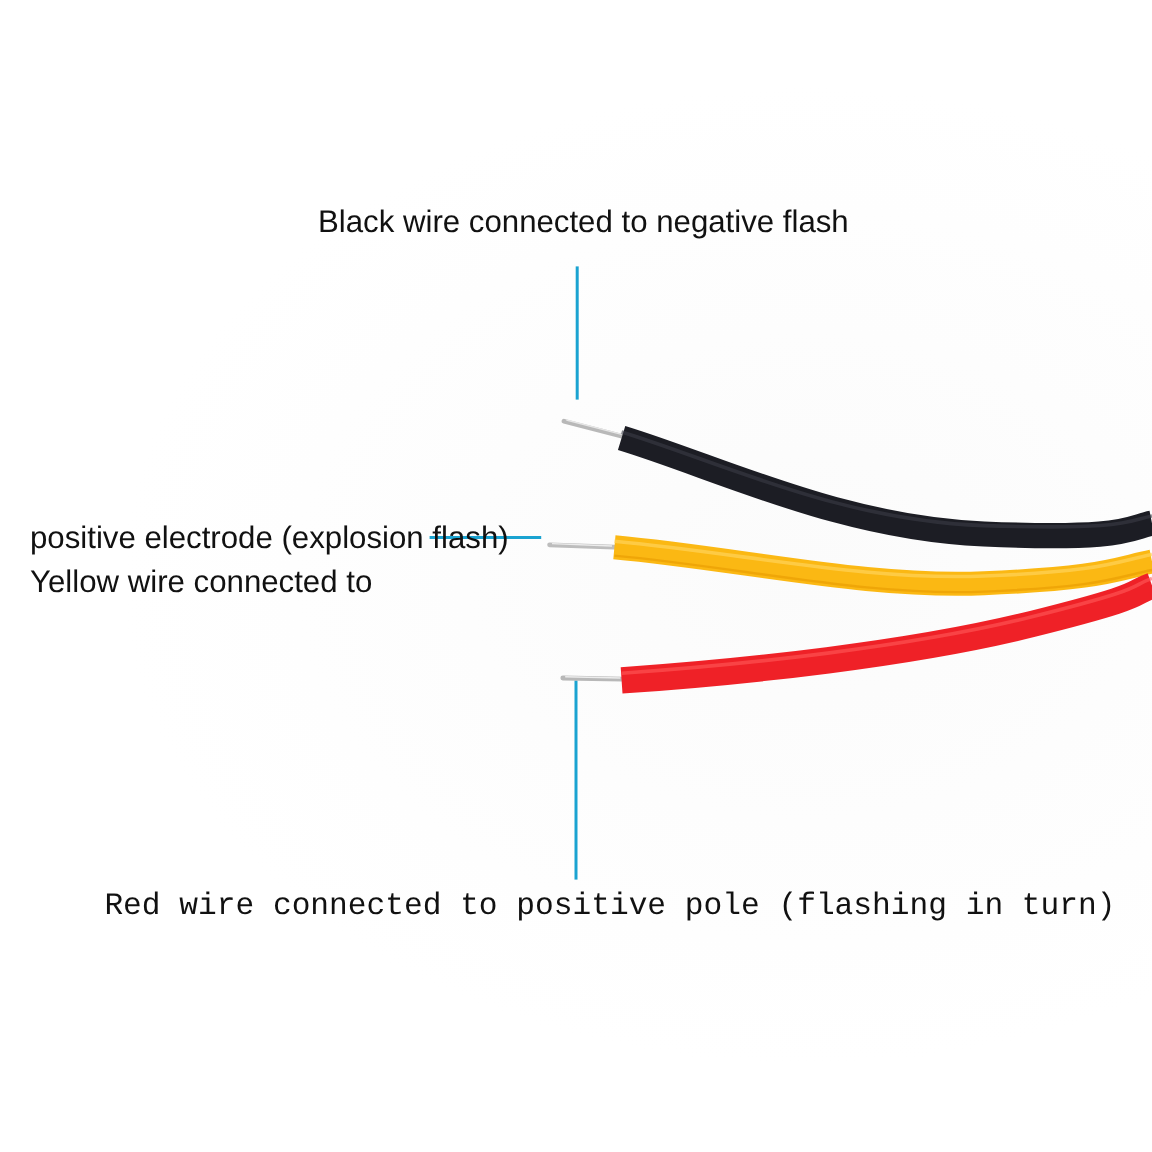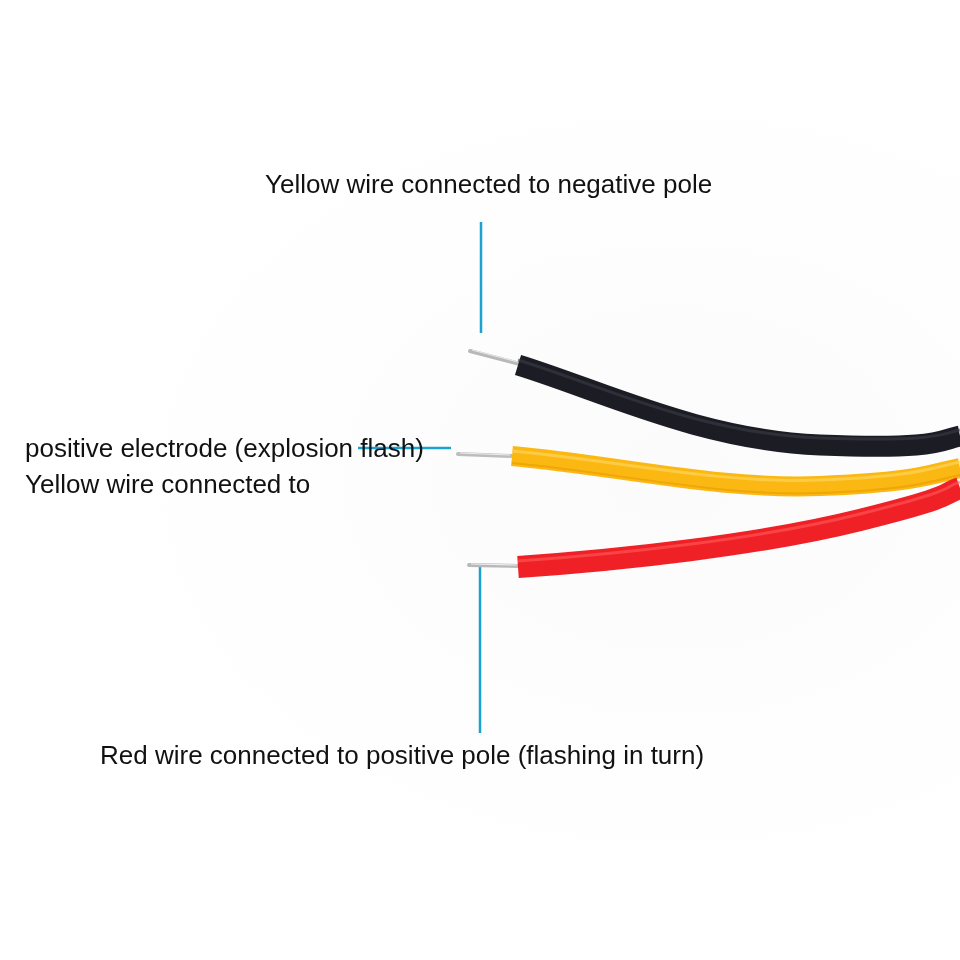--- a/index.html
+++ b/index.html
@@ -19,21 +19,21 @@
     .label {
       position: absolute;
       font-family: "Liberation Sans", sans-serif;
       font-size: 26px;
       color: #111111;
       line-height: 36px;
       white-space: nowrap;
     }
     .label-black { left: 265px; top: 166px; }
     .label-yellow { left: 25px; top: 430px; }
-    .label-red { left: 100px; top: 737px; }
+    .label-red { left: 87px; top: 737px; font-family: Liberation Mono, monospace; }
     svg.wires {
       position: absolute;
       left: 0;
       top: 0;
     }
   </style>
 </head>
 <body>
 
 <div class="canvas">
@@ -60,21 +60,21 @@
     </g>
 
     <g>
       <line x1="469" y1="565" x2="519" y2="566" stroke="#b8b8b8" stroke-width="4" stroke-linecap="round"></line>
       <line x1="471" y1="564" x2="517" y2="565" stroke="#ececec" stroke-width="1.2"></line>
       <path d="M 518 567 C 620 560, 760 545, 860 520 S 940 495, 960 488" fill="none" stroke="#ef2127" stroke-width="22"></path>
       <path d="M 518 561 C 620 554, 760 539, 860 514 S 940 489, 960 482" fill="none" stroke="#ff5a5a" stroke-width="3" opacity="0.6"></path>
     </g>
   </svg>
 
-  <div class="label label-black">Yellow wire connected to negative pole</div>
+  <div class="label label-black">Black wire connected to negative flash</div>
 
   <div class="label label-yellow">
     <div>positive electrode (explosion flash)</div>
     <div>Yellow wire connected to</div>
   </div>
 
   <div class="label label-red">Red wire connected to positive pole (flashing in turn)</div>
 
 </div>
 

